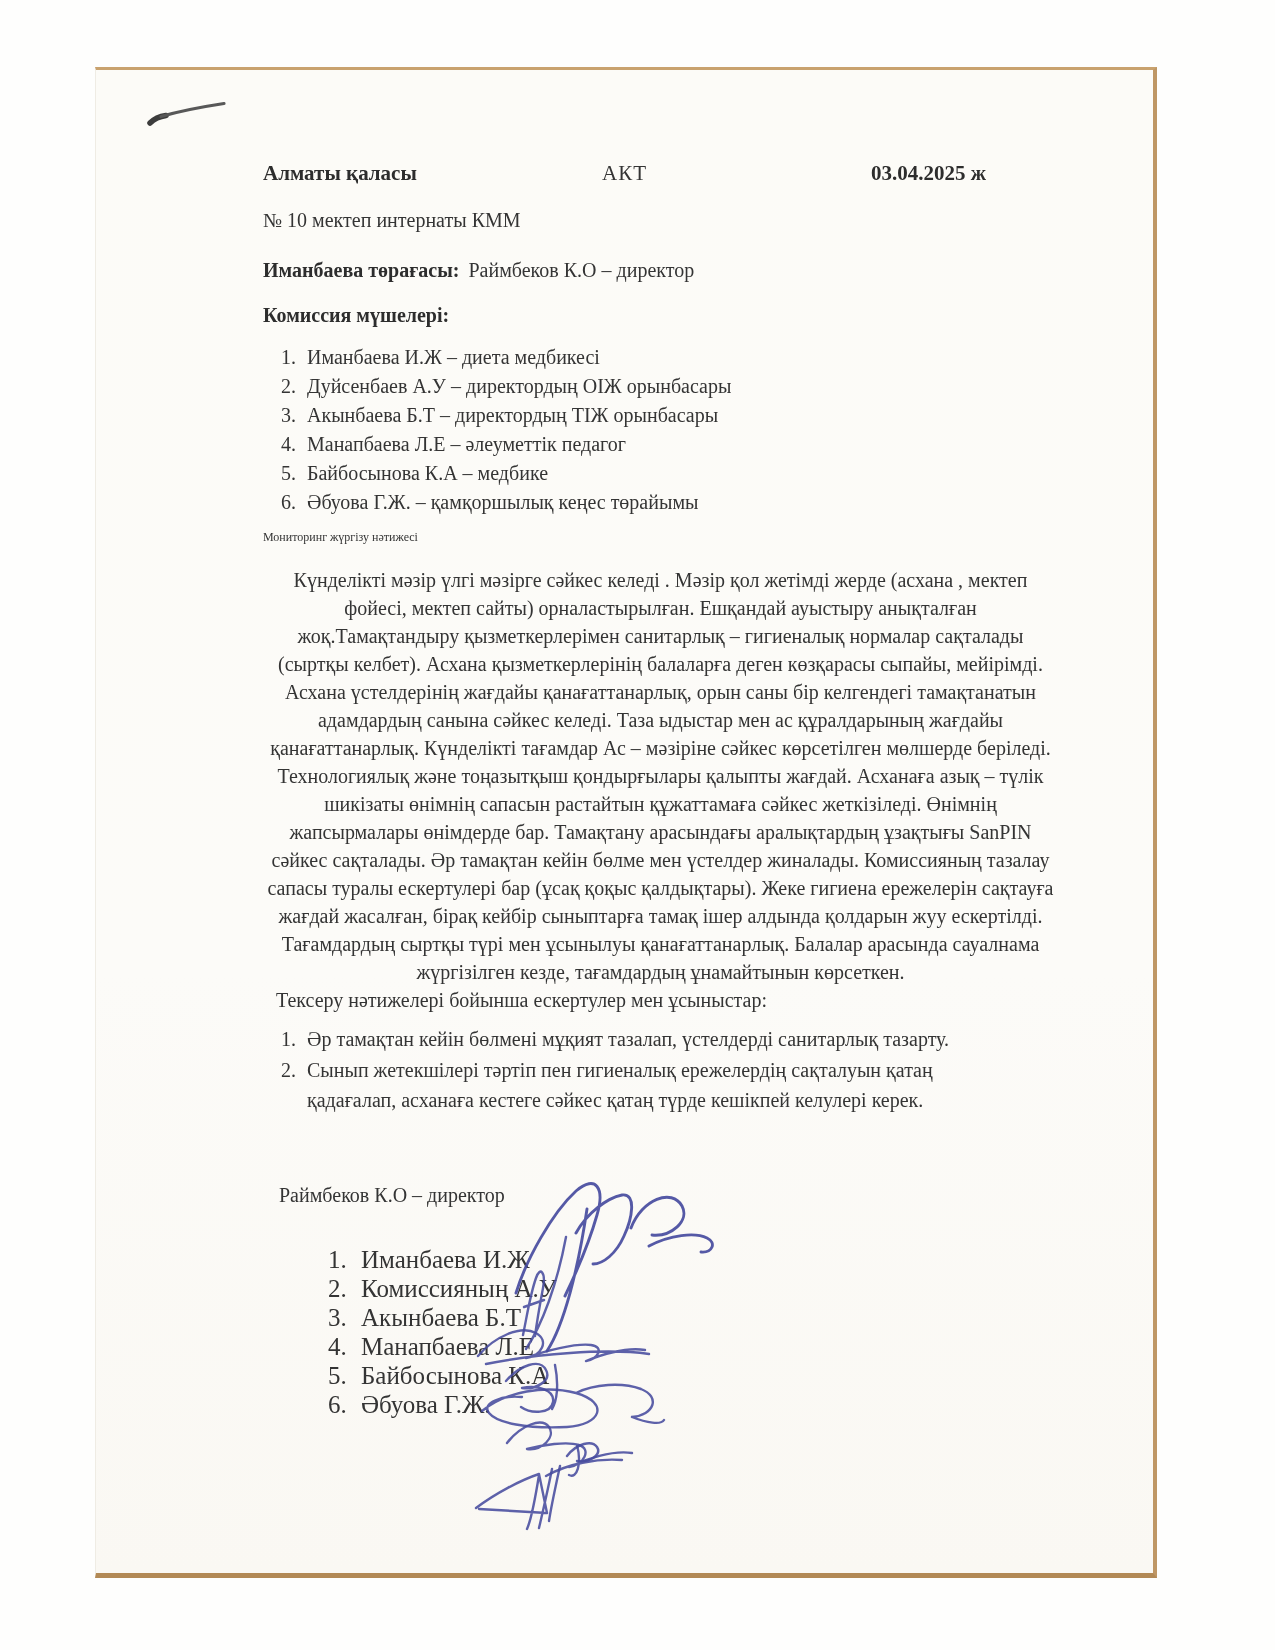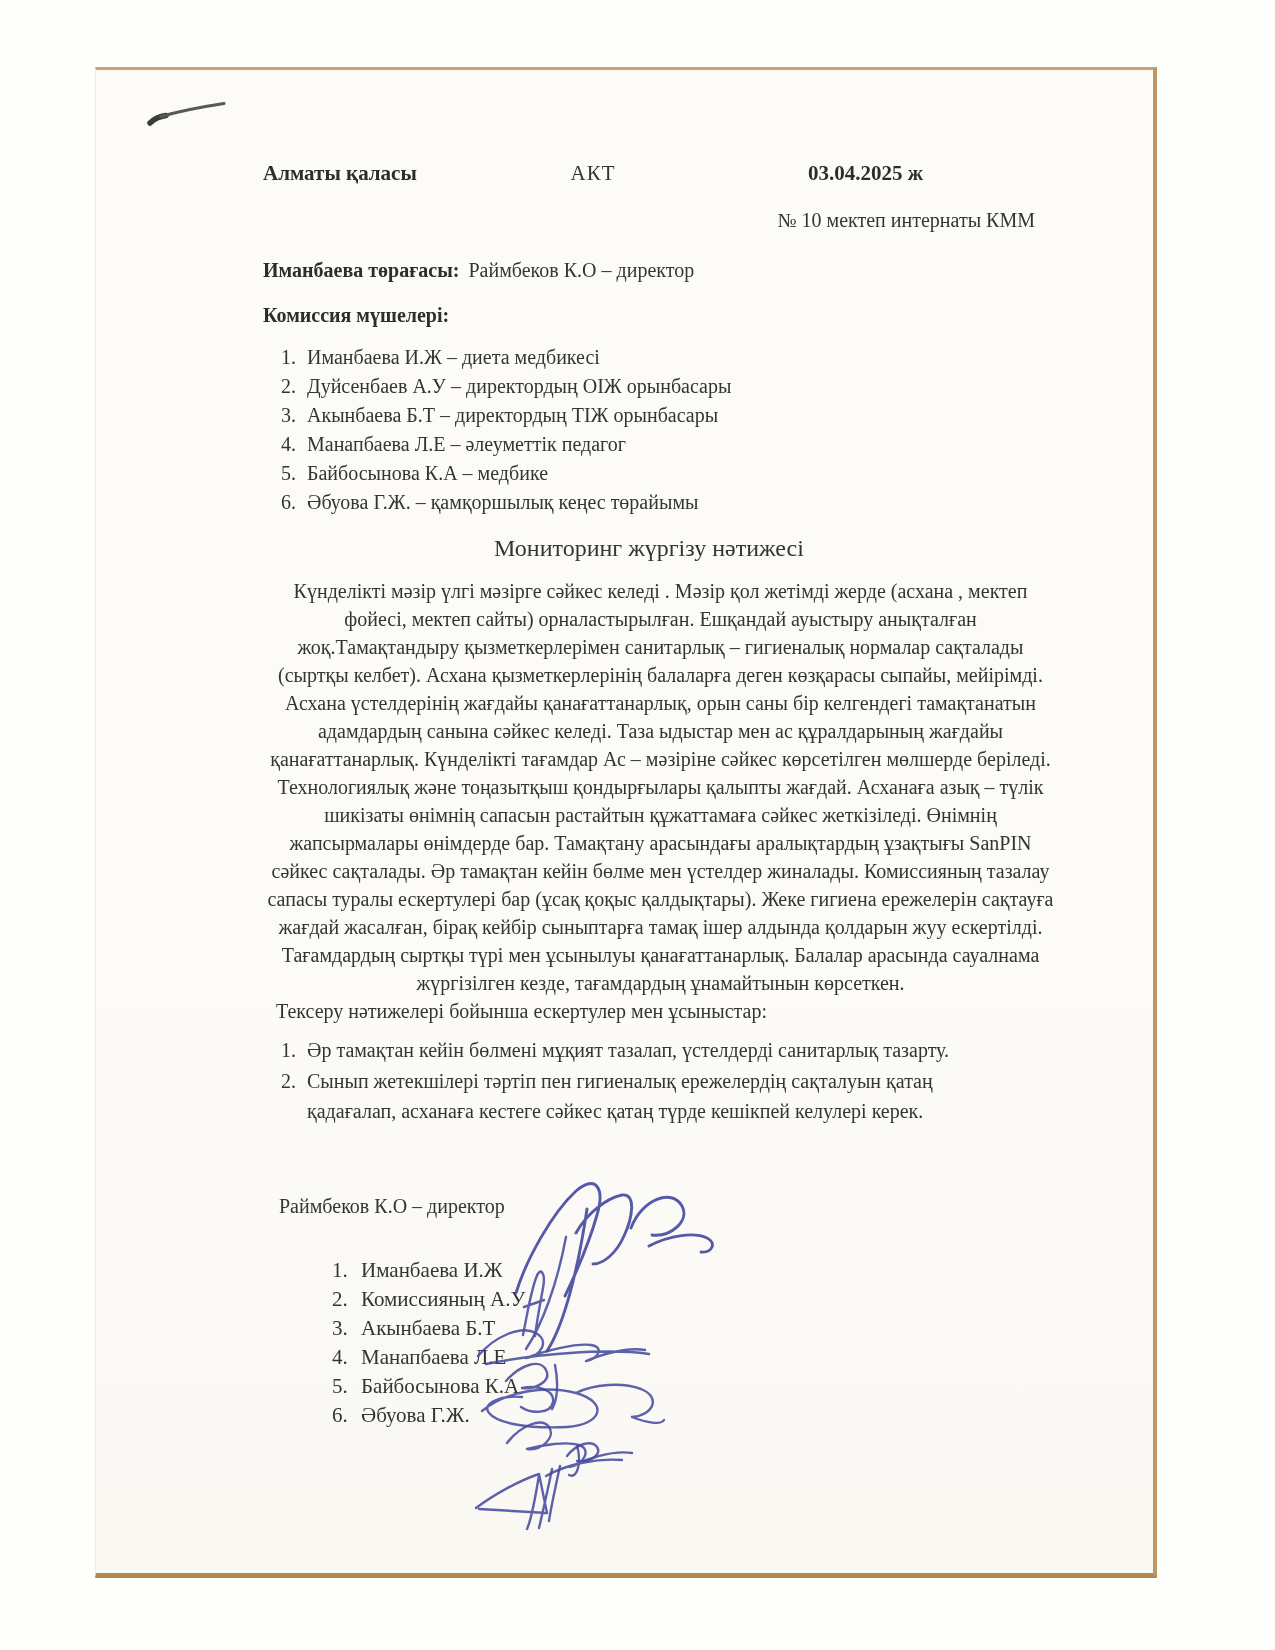--- a/index.html
+++ b/index.html
@@ -11,45 +11,45 @@
     -webkit-font-smoothing:antialiased;
   }
   .scan{
     position:absolute;left:95px;top:67px;width:1062px;height:1511px;
     box-sizing:border-box;
     background:linear-gradient(180deg,#fcfbf7 0%,#fcfbf8 60%,#faf8f3 100%);
     border-top:3px solid #c9a26e;
     border-right:4px solid #bf9765;
     border-bottom:5px solid #b28955;
     border-left:1px solid #efece4;
-    padding:0 118px 0 167px;
+    padding:0 55px 0 167px;
   }
   .pen-mark{position:absolute;left:50px;top:28px;}
   .b{font-weight:700;color:#2d2d2d;}
   .header-row{
     margin-top:89px;display:grid;grid-template-columns:1fr auto 1fr;
     align-items:baseline;font-size:21px;line-height:28px;padding-right:112px;
   }
   .header-row .hr-center{text-align:center;letter-spacing:1px;}
   .header-row .hr-right{text-align:right;}
-  .org-line{margin-top:19px;text-align:right;font-size:20px;line-height:28px;}
+  .org-line{margin-top:19px;text-align:left;font-size:20px;line-height:28px;}
   .title{margin-top:19px;text-align:center;font-size:20px;line-height:28px;}
   .chair-line{margin-top:22px;font-size:20px;line-height:28px;}
   .chair-line .b{margin-right:9px;}
   .members-label{margin-top:17px;font-size:20px;line-height:28px;}
   ol{margin:0;}
   ol.members{margin-top:14px;margin-left:10px;padding-left:28px;font-size:20px;}
   ol.members li{line-height:29px;padding-left:6px;}
-  .mon-head{margin-top:17px;font-size:24px;line-height:28px;text-align:center;}
+  .mon-head{margin-top:6px;font-size:12px;line-height:28px;}
   .mon-text{margin:15px 0 0 0;font-size:20px;line-height:28px;width:795px;text-align:center;}
   .rec-head{margin-top:0;font-size:20px;line-height:28px;padding-left:13px;}
   ol.recs{margin-top:10px;margin-left:10px;padding-left:28px;font-size:20px;max-width:672px;}
   ol.recs li{line-height:30px;padding-left:6px;margin-bottom:1px;}
   .director-line{margin-top:66px;margin-left:16px;font-size:20px;line-height:28px;}
-  ol.signers{margin-top:36px;margin-left:60px;padding-left:30px;font-size:21px;}
+  ol.signers{margin-top:36px;margin-left:60px;padding-left:30px;font-size:25px;}
   ol.signers li{line-height:29px;padding-left:8px;}
   .ink{position:absolute;left:330px;top:1105px;pointer-events:none;}
   .ink path{fill:none;stroke:#474b9e;stroke-width:2.4;stroke-linecap:round;stroke-linejoin:round;opacity:.88;}
   .ink path.big{stroke-width:2.9;opacity:.92;}
 </style>
 </head>
 <body>
 
 <div class="scan">
 

